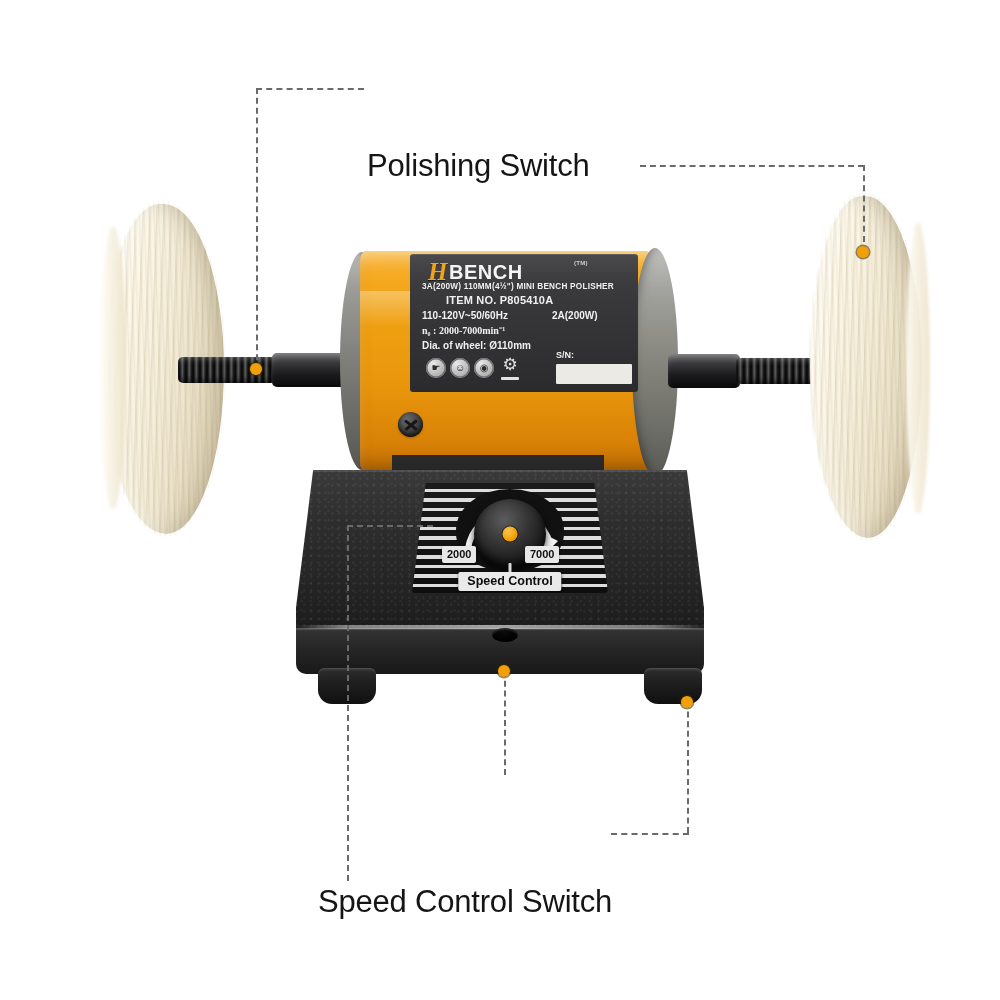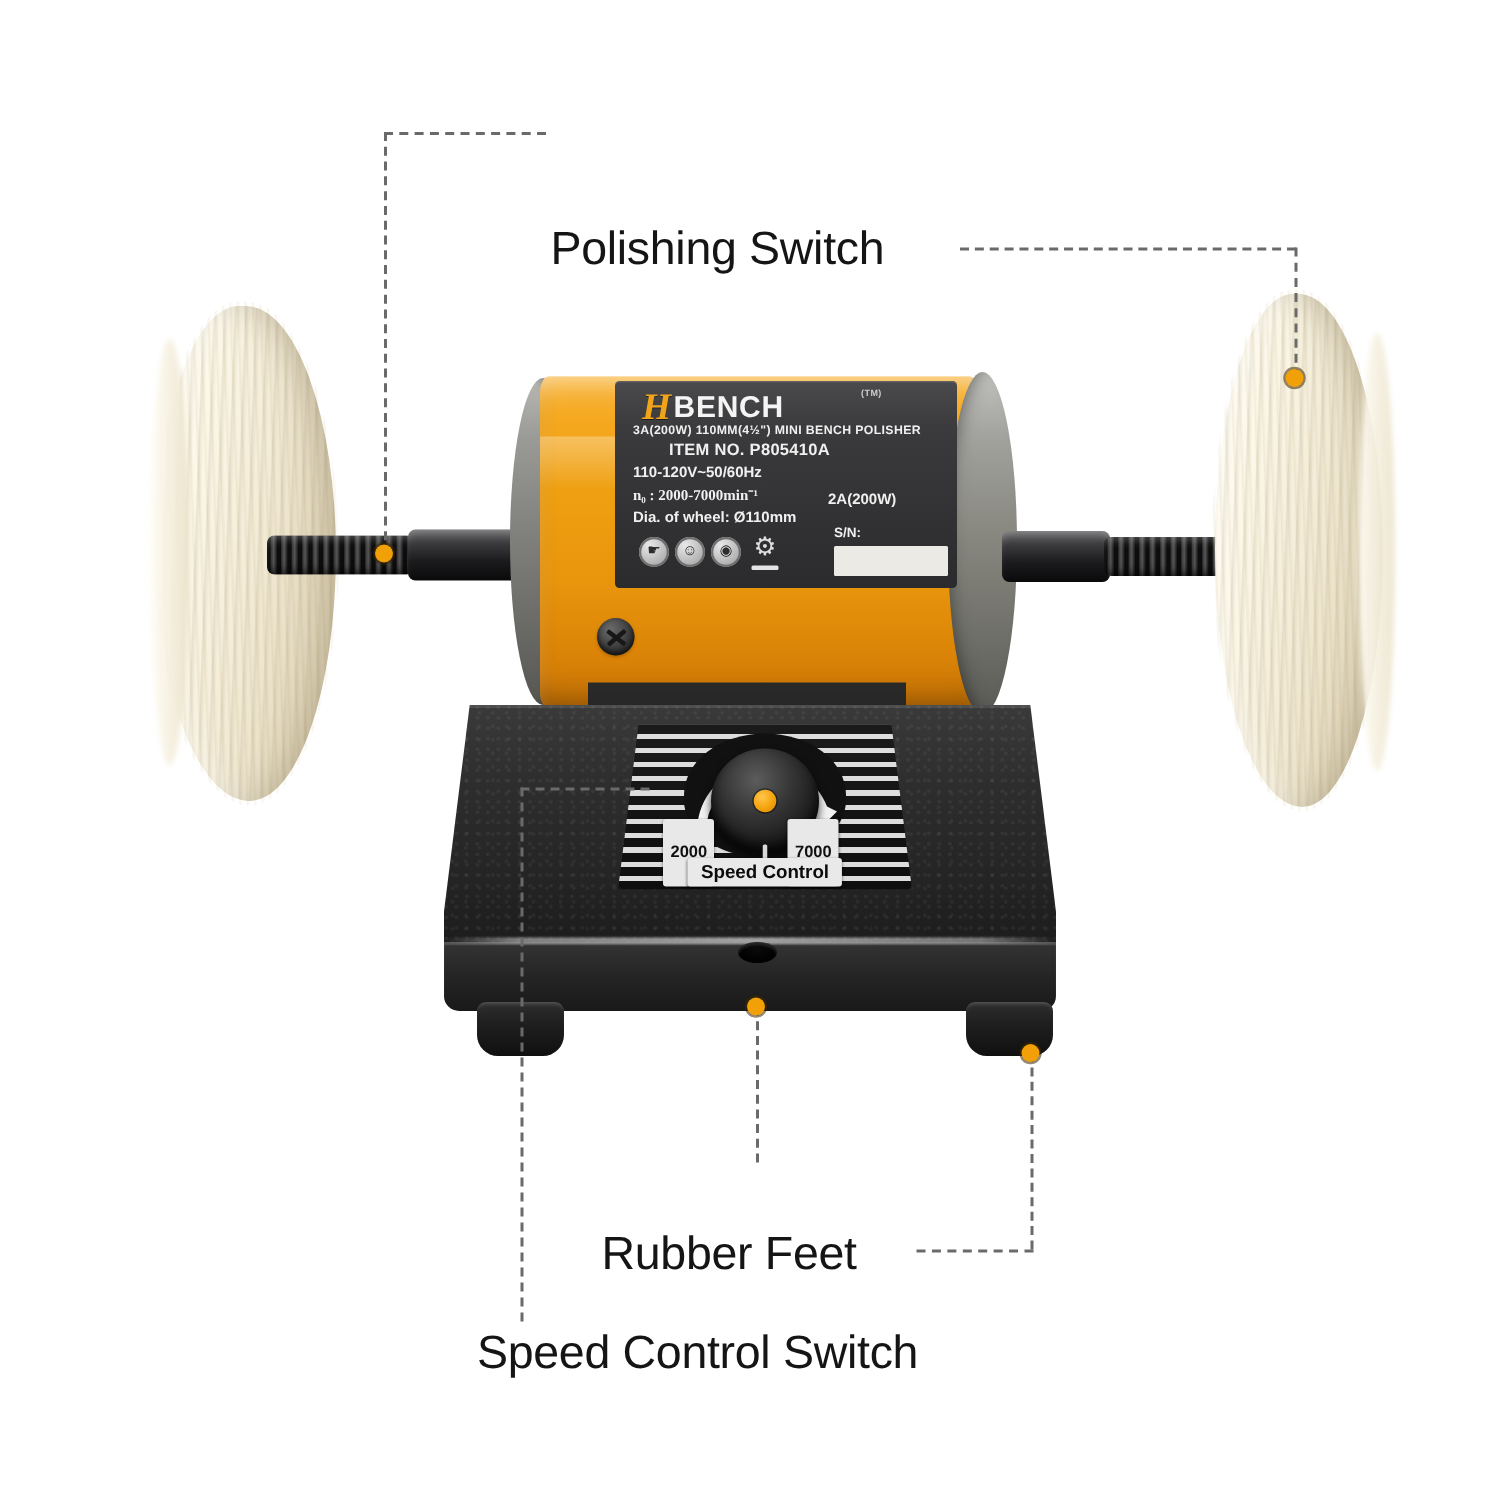--- a/index.html
+++ b/index.html
@@ -145,21 +145,21 @@
     font-weight:700;letter-spacing:.3px;
   }
   .spec-line{
     position:absolute;color:#f0f0f0;font-weight:700;
     font-family:"Liberation Sans", sans-serif;
     white-space:nowrap;line-height:1;
   }
   #spec-title{left:12px;top:29px;font-size:8.2px;letter-spacing:.25px;}
   #spec-item{left:36px;top:41px;font-size:11px;letter-spacing:.2px;}
   #spec-volt{left:12px;top:57px;font-size:10px;}
-  #spec-watt{left:142px;top:57px;font-size:10px;margin-top:18px;}
+  #spec-watt{left:142px;top:57px;font-size:10px;}
   #spec-rpm{left:12px;top:72px;font-size:10px;font-family:Liberation Serif, serif;}
   #spec-dia{left:12px;top:87px;font-size:10px;}
   #spec-sn{left:146px;top:97px;font-size:9px;}
   #sn-box{
     position:absolute;left:146px;top:110px;width:76px;height:20px;
     background:#eceae4;border-radius:1px;
   }
   .pic-icon{
     position:absolute;top:104px;width:20px;height:20px;border-radius:50%;
     background:radial-gradient(circle at 34% 28%,#e9e9e9,#b6b6b6 62%,#8e8e8e 100%);
@@ -269,21 +269,21 @@
   }
   #knob-stem{
     position:absolute;left:50%;top:80px;transform:translateX(-50%);
     width:3px;height:18px;background:#d9d9d9;border-radius:1px;
   }
   .spd-badge{
     position:absolute;top:63px;
     background:#e8e8e8;color:#101010;
     font-family:"Liberation Sans", sans-serif;
     font-size:11px;font-weight:700;line-height:1;
-    padding:17px 5px;border-radius:2px;
+    padding:3px 5px;border-radius:2px;
     box-shadow:0 1px 2px rgba(0,0,0,.6);
   }
   #spd-min{left:30px;}
   #spd-max{left:113px;}
   #speed-label{
     position:absolute;left:50%;top:89px;transform:translateX(-50%);
     background:#e9e9e9;color:#0c0c0c;
     font-family:"Liberation Sans", sans-serif;
     font-size:12.5px;font-weight:700;line-height:1;
     padding:3px 9px;border-radius:2px;white-space:nowrap;
@@ -379,16 +379,15 @@
 
   <div class="dash-h" style="left:347px;top:525px;width:86px;"></div>
   <div class="dash-v" style="left:347px;top:525px;height:356px;"></div>
 
   <div class="dot" style="left:250px;top:363px;"></div>
   <div class="dot" style="left:857px;top:246px;"></div>
   <div class="dot" style="left:498px;top:665px;"></div>
   <div class="dot" style="left:681px;top:696px;"></div>
 
   <div class="callout" id="co-polishing-wheel">Polishing Switch</div>
-  <div class="callout" id="co-rubber-feet">Rubber Feet</div>
   <div class="callout" id="co-speed-switch">Speed Control Switch</div>
 
 </div>
 
 </body></html>

